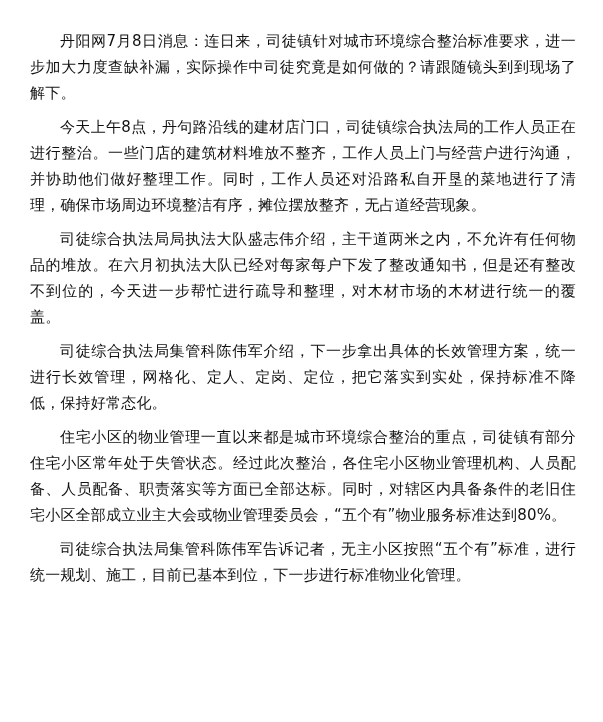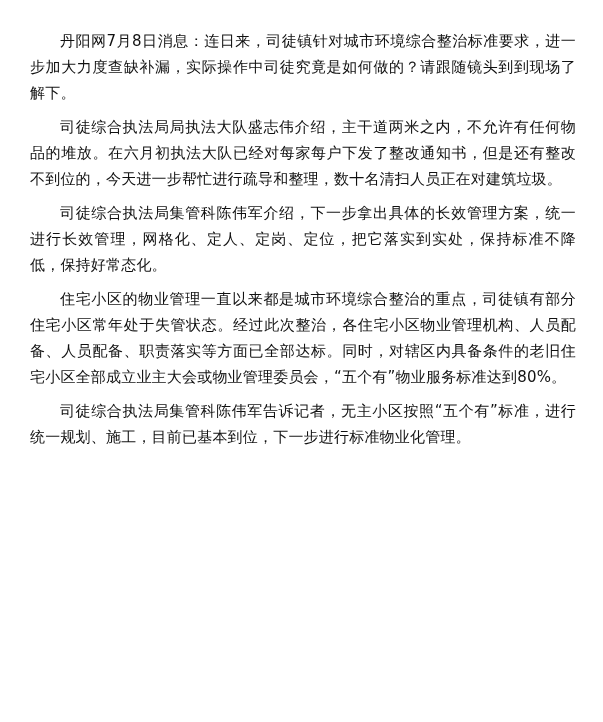--- a/index.html
+++ b/index.html
@@ -35,19 +35,20 @@
   .para:last-child {
     margin-bottom: 0;
   }
 </style>
 </head>
 <body>
 
 <div class="page">
   <div class="article">
     <p class="para">丹阳网7月8日消息：连日来，司徒镇针对城市环境综合整治标准要求，进一步加大力度查缺补漏，实际操作中司徒究竟是如何做的？请跟随镜头到到现场了解下。</p>
-    <p class="para">司徒综合执法局局执法大队盛志伟介绍，主干道两米之内，不允许有任何物品的堆放。在六月初执法大队已经对每家每户下发了整改通知书，但是还有整改不到位的，今天进一步帮忙进行疏导和整理，数十名清扫人员正在对建筑垃圾。</p>
+    <p class="para">今天上午8点，丹句路沿线的建材店门口，司徒镇综合执法局的工作人员正在进行整治。一些门店的建筑材料堆放不整齐，工作人员上门与经营户进行沟通，并协助他们做好整理工作。同时，工作人员还对沿路私自开垦的菜地进行了清理，确保市场周边环境整洁有序，摊位摆放整齐，无占道经营现象。</p>
+    <p class="para">司徒综合执法局局执法大队盛志伟介绍，主干道两米之内，不允许有任何物品的堆放。在六月初执法大队已经对每家每户下发了整改通知书，但是还有整改不到位的，今天进一步帮忙进行疏导和整理，对木材市场的木材进行统一的覆盖。</p>
     <p class="para">司徒综合执法局集管科陈伟军介绍，下一步拿出具体的长效管理方案，统一进行长效管理，网格化、定人、定岗、定位，把它落实到实处，保持标准不降低，保持好常态化。</p>
     <p class="para">住宅小区的物业管理一直以来都是城市环境综合整治的重点，司徒镇有部分住宅小区常年处于失管状态。经过此次整治，各住宅小区物业管理机构、人员配备、人员配备、职责落实等方面已全部达标。同时，对辖区内具备条件的老旧住宅小区全部成立业主大会或物业管理委员会，“五个有”物业服务标准达到80%。</p>
     <p class="para">司徒综合执法局集管科陈伟军告诉记者，无主小区按照“五个有”标准，进行统一规划、施工，目前已基本到位，下一步进行标准物业化管理。</p>
 
   </div>
 </div>
 
 </body></html>

